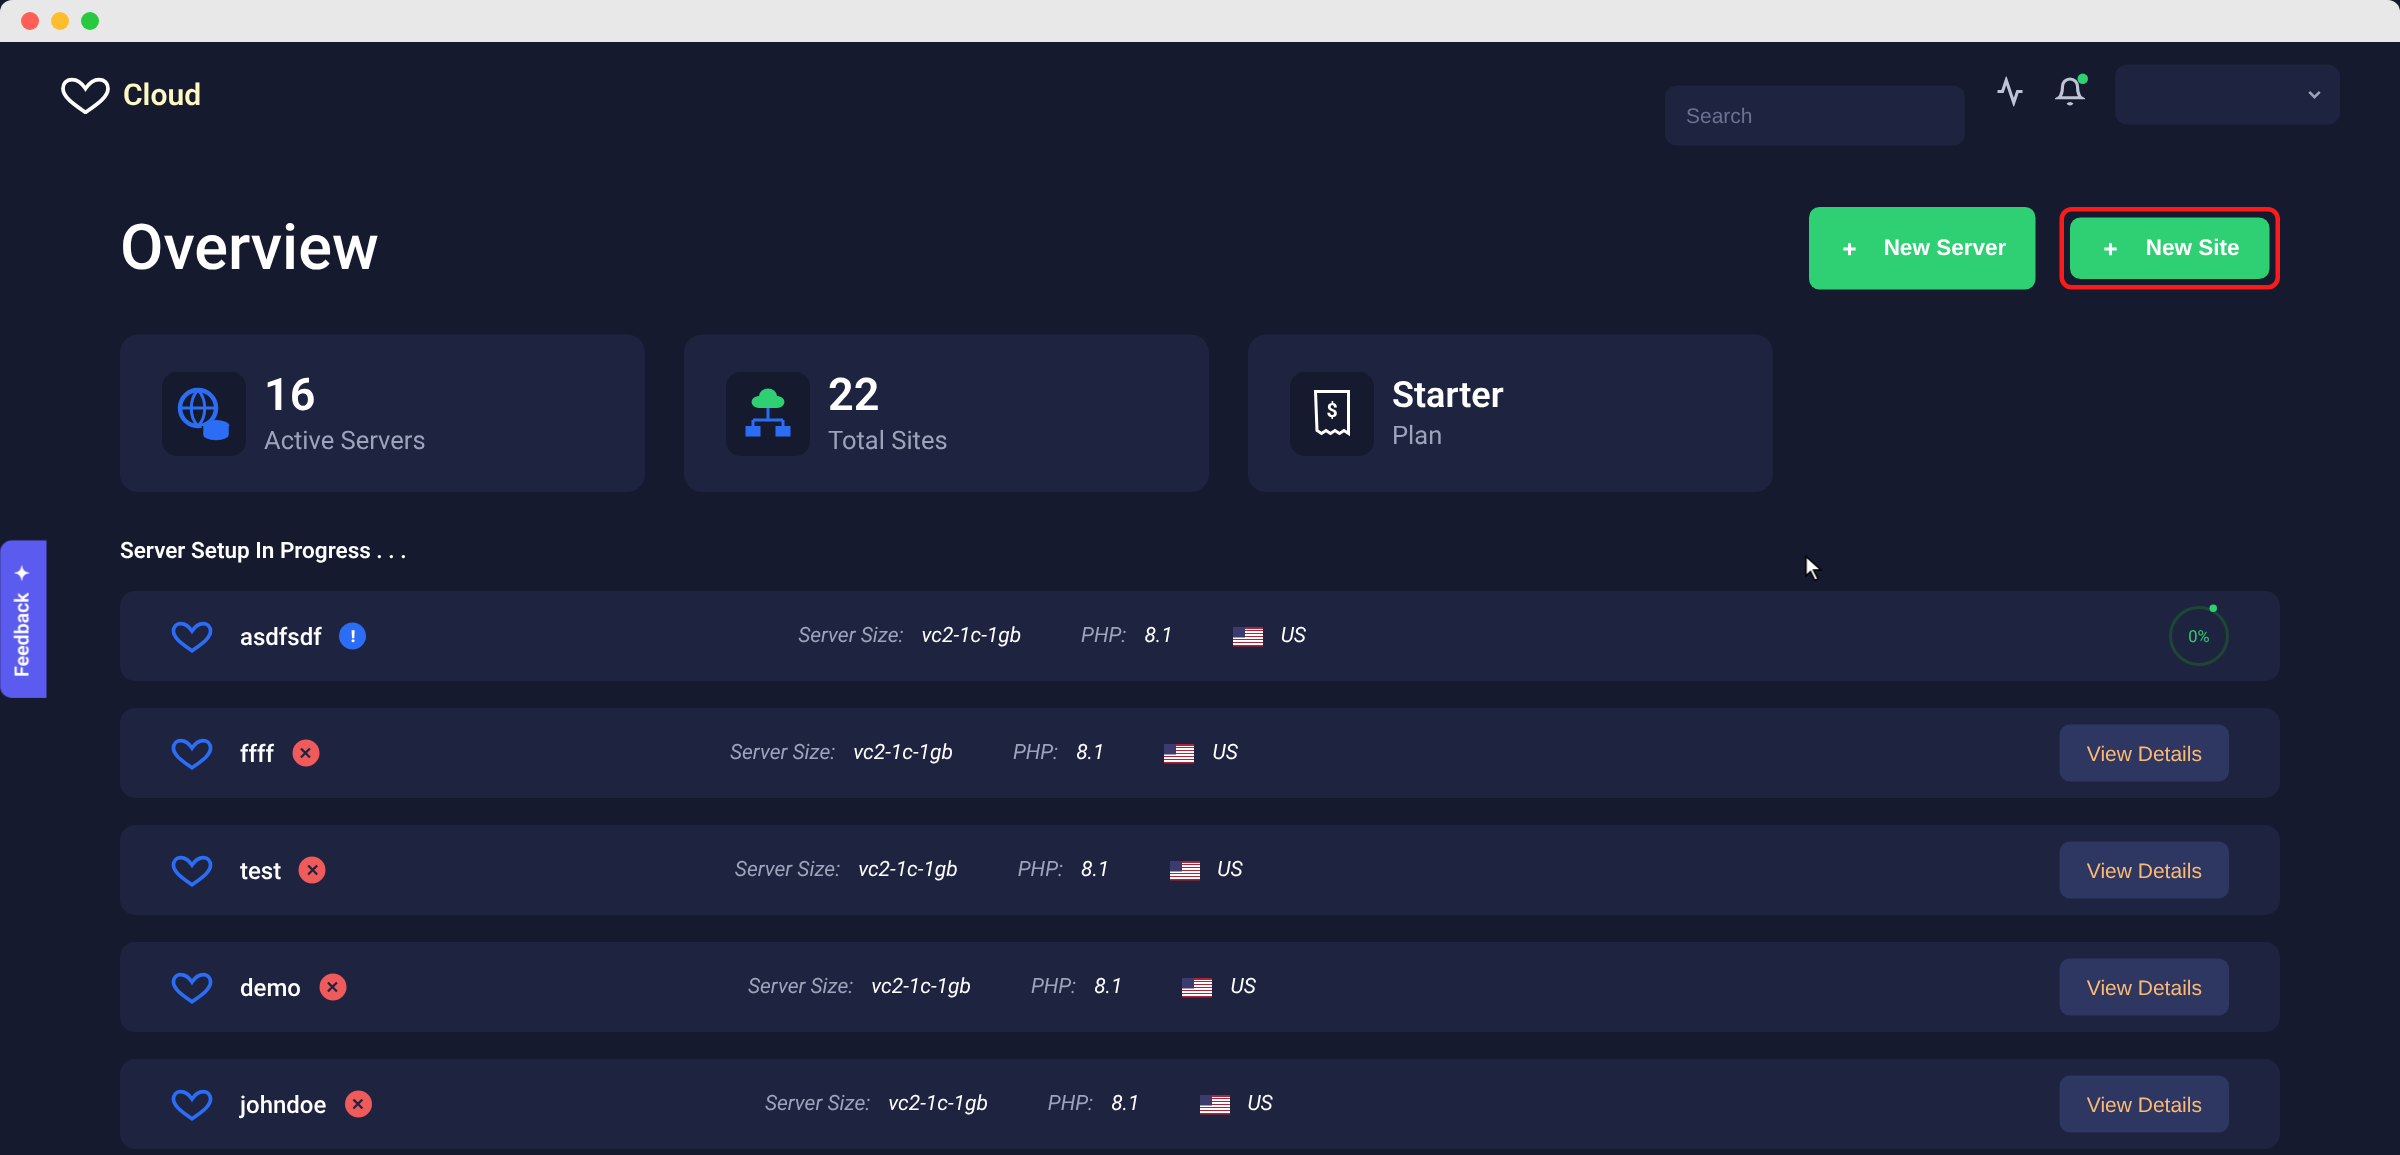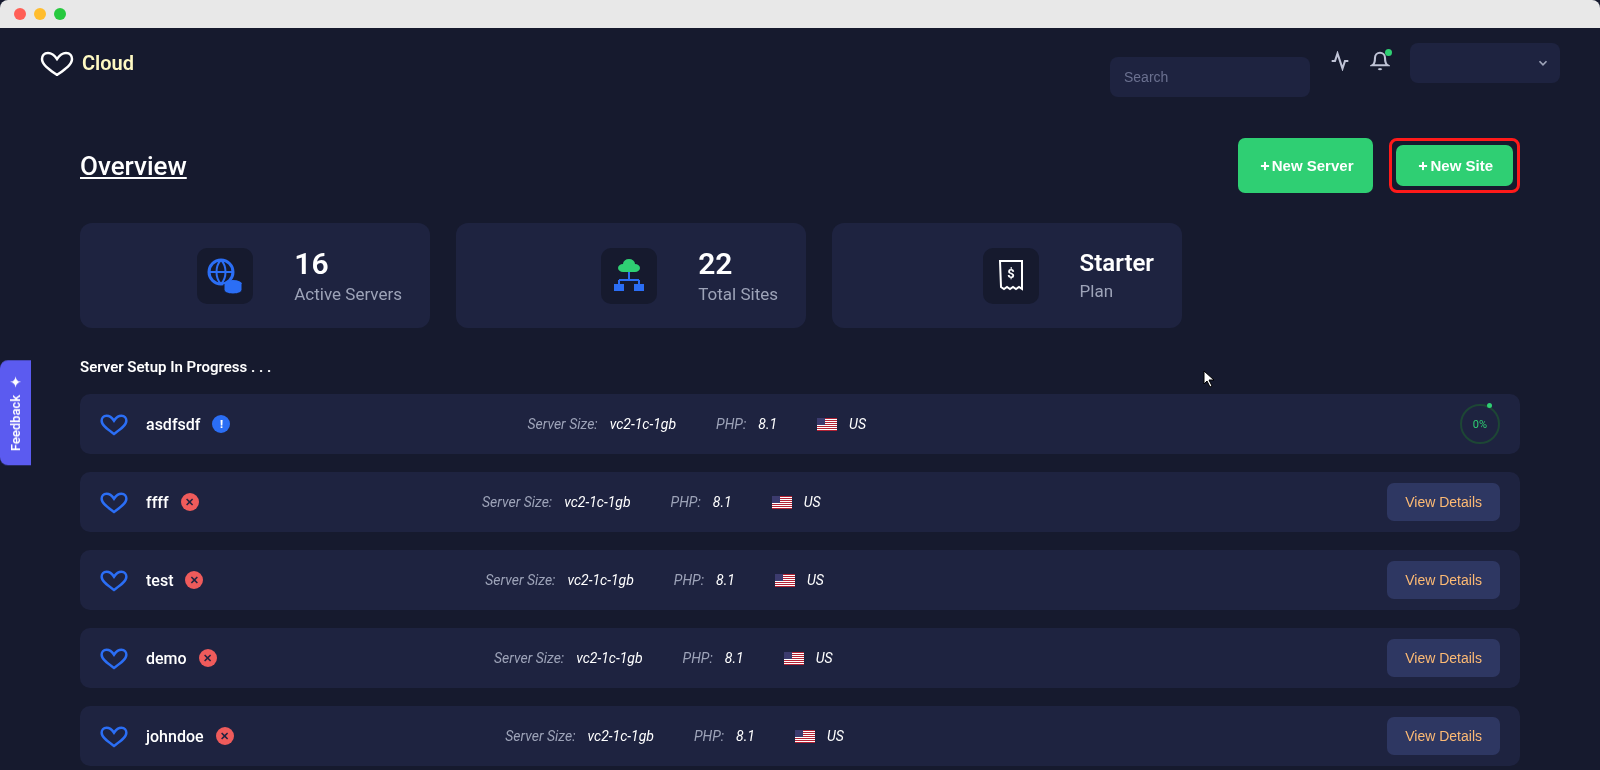--- a/index.html
+++ b/index.html
@@ -79,69 +79,68 @@
       display: flex;
       align-items: center;
       justify-content: flex-end;
       padding: 0 10px;
       cursor: pointer;
       color: #9da3b8;
     }
 
     .content { padding: 40px 80px 0 80px; }
     .header-row { display: flex; align-items: center; justify-content: space-between; margin-bottom: 30px; }
-    .page-title { font-size: 26px; font-weight: 500; text-decoration: underline; }
+    .page-title { font-size: 42px; font-weight: 500; }
     .action-buttons { display: flex; gap: 16px; }
     .btn-green {
       background: #2fcf73;
       color: #fff;
       border: none;
       border-radius: 7px;
       padding: 12px 20px;
       font-size: 15px;
       font-weight: 600;
       cursor: pointer;
       display: flex;
       align-items: center;
-      gap: 0;
+      gap: 16px;
     }
     .highlight-box { border: 3px solid #ff1a1a; border-radius: 8px; padding: 4px; }
 
     .stats-row { display: flex; gap: 26px; margin-bottom: 30px; }
     .stat-card {
       background: #1e2340;
       border-radius: 12px;
       padding: 24px 28px;
       display: flex;
       align-items: center;
-      gap: 41px;
+      gap: 12px;
       flex: 1;
       max-width: 350px;
-      justify-content: flex-end;
     }
     .stat-icon-box {
       width: 56px; height: 56px;
       background: #161a2e;
       border-radius: 10px;
       display: flex;
       align-items: center;
       justify-content: center;
     }
     .stat-value { font-size: 30px; font-weight: 600; line-height: 1.1; }
     .stat-label { font-size: 17px; color: #9da3b8; margin-top: 4px; }
 
     .section-label { font-size: 15px; font-weight: 600; margin-bottom: 18px; }
 
     .server-row {
       background: #1e2340;
       border-radius: 10px;
       height: 60px;
       display: flex;
       align-items: center;
-      padding: 0 20px;
+      padding: 0 34px;
       margin-bottom: 18px;
     }
     .server-logo { width: 28px; height: 24px; margin-right: 18px; }
     .server-name { font-size: 16px; font-weight: 500; margin-right: 12px; }
     .status-badge {
       width: 18px; height: 18px;
       border-radius: 50%;
       display: inline-flex;
       align-items: center;
       justify-content: center;

